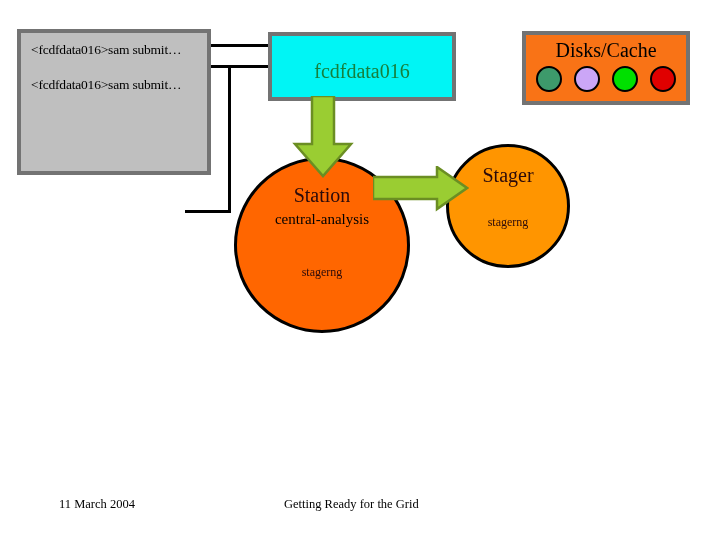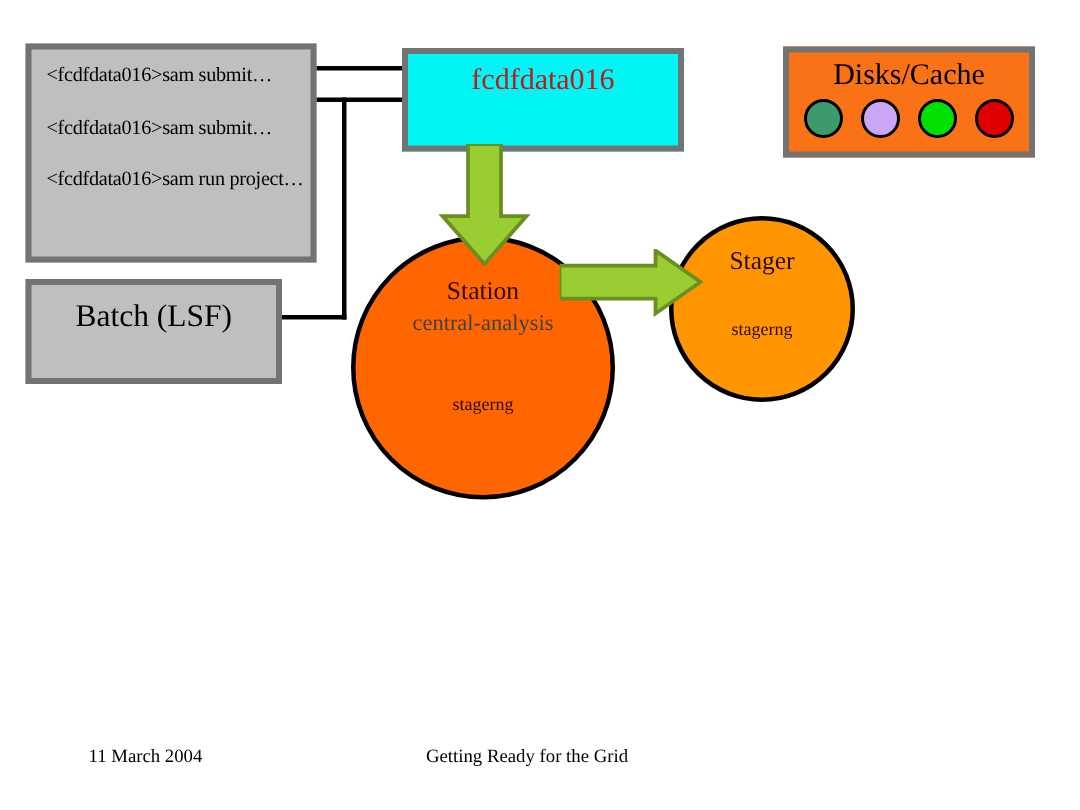--- a/index.html
+++ b/index.html
@@ -58,22 +58,22 @@
     white-space: nowrap;
   }
   .cyan-box {
     background: #00f5f5;
     display: flex;
     align-items: flex-start;
     justify-content: center;
   }
   .cyan-label {
     font-size: 20px;
-    color: #b91c1c;
-    padding-top: 6px;
+    color: #15803d;
+    padding-top: 24px;
     white-space: nowrap;
   }
   .disks-box {
     background: #f97316;
     display: flex;
     flex-direction: column;
     align-items: center;
   }
   .disks-label {
     font-size: 20px;
@@ -104,27 +104,27 @@
     flex-direction: column;
     align-items: center;
   }
   .station-circle {
     background: #ff6600;
   }
   .stager-circle {
     background: #ff9500;
   }
   .c-title {
-    font-size: 17px;
+    font-size: 20px;
     color: #2b0a0a;
     white-space: nowrap;
   }
   .c-sub {
     font-size: 15px;
-    color: #404040;
+    color: #000000;
     white-space: nowrap;
   }
   .c-proc {
     font-size: 12px;
     color: #2b0a0a;
     white-space: nowrap;
   }
 
   
   .arrow {
@@ -148,26 +148,22 @@
 
   <div class="conn" style="left:208px; top:65px; width:63px; height:3px;"></div>
 
   <div class="conn" style="left:228px; top:65px; width:3px; height:148px;"></div>
 
   <div class="conn" style="left:185px; top:210px; width:46px; height:3px;"></div>
 
   <div class="box terminal-box" style="left:17px; top:29px; width:194px; height:146px;">
     <div class="term-line">&lt;fcdfdata016&gt;sam submit…</div>
     <div class="term-line">&lt;fcdfdata016&gt;sam submit…</div>
-    <div class="term-line">&lt;fcdfdata016&gt;sam run project…</div>
   </div>
 
-  <div class="box batch-box" style="left:17px; top:186px; width:171px; height:70px;">
-    <span class="batch-label">Batch (LSF)</span>
-  </div>
 
   <div class="box cyan-box" style="left:268px; top:32px; width:188px; height:69px;">
     <span class="cyan-label">fcdfdata016</span>
   </div>
 
   <div class="box disks-box" style="left:522px; top:31px; width:168px; height:74px;">
     <span class="disks-label">Disks/Cache</span>
     <div class="disk-row">
       <span class="disk-dot" style="background:#3d9a6b;"></span>
       <span class="disk-dot" style="background:#cba6f7;"></span>

